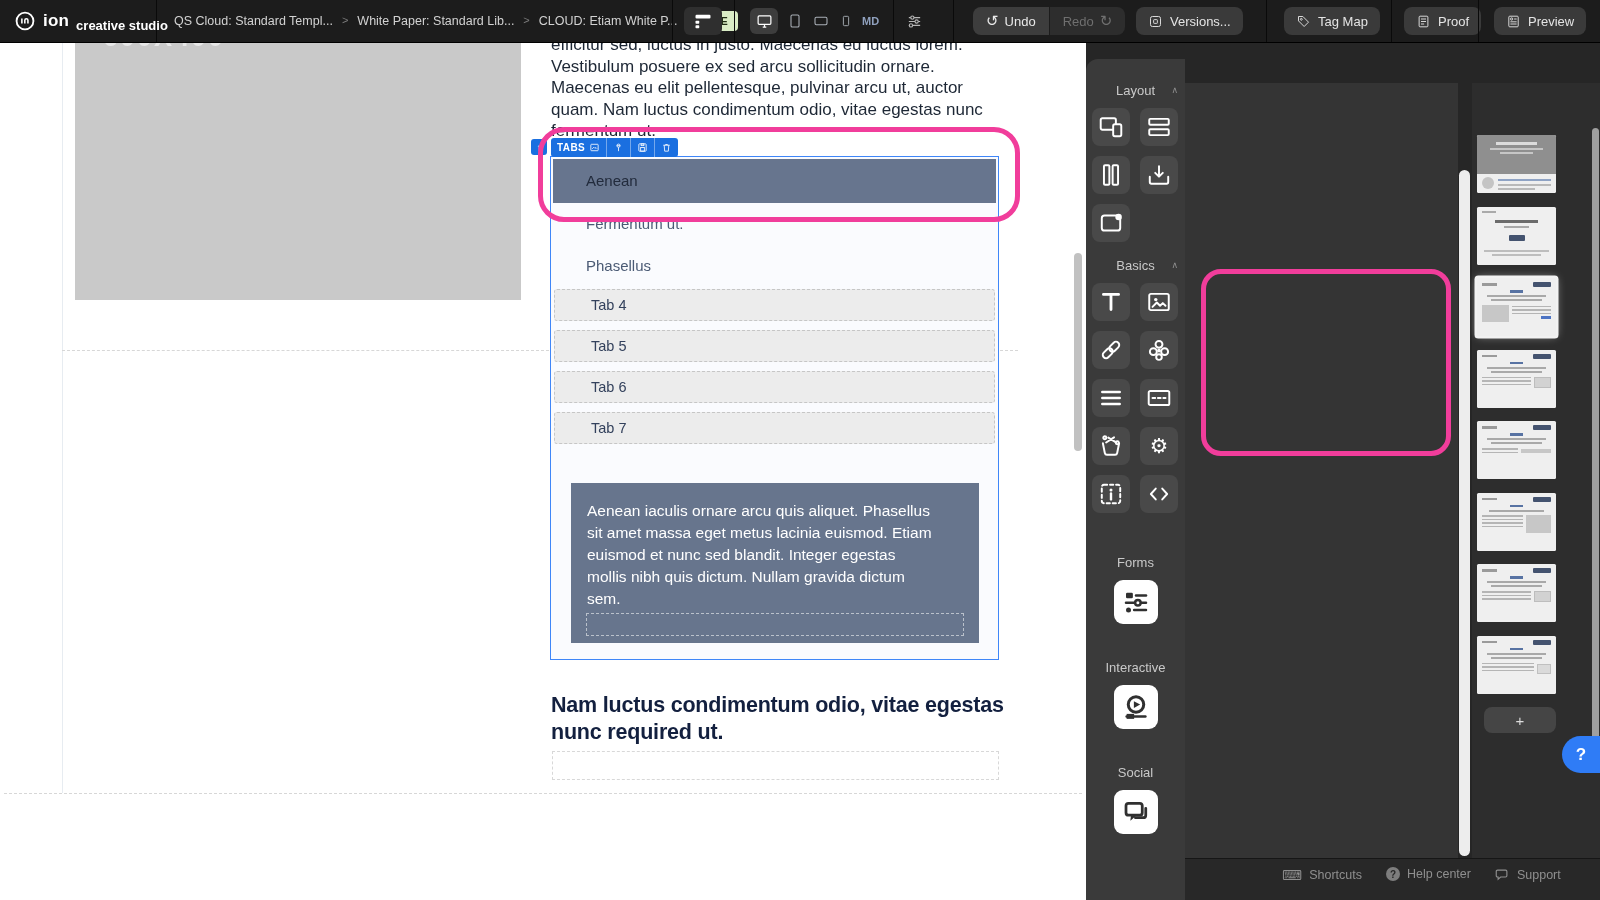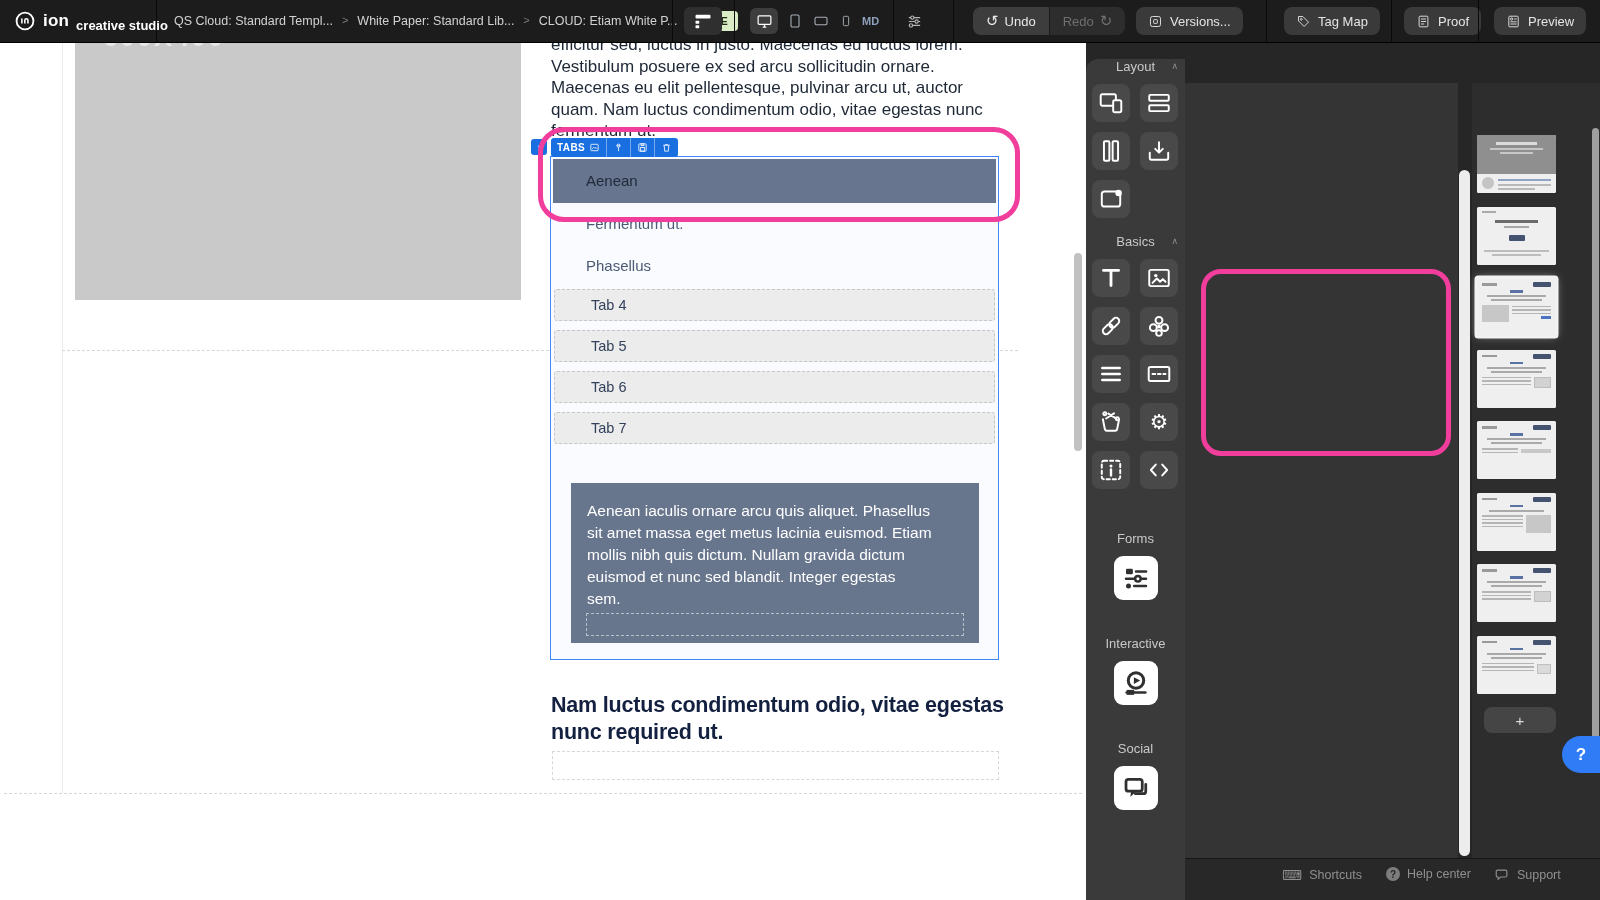--- a/index.html
+++ b/index.html
@@ -59,21 +59,21 @@
   .heading{position:absolute;left:551px;top:650px;color:#13203f;font-size:21.5px;font-weight:800;line-height:27px;letter-spacing:-.2px}
   .dash-box{position:absolute;border:1px dashed #d8d8d8}
   .cv-scroll{position:absolute;left:1074px;top:211px;width:8px;height:198px;background:#c1c1c1;border-radius:4px;cursor:pointer}
 
   
   .ring{position:absolute;border:5px solid #f13d9b;border-radius:26px;z-index:60;pointer-events:none}
 
   
   .pal-strip{position:absolute;left:1086px;top:42px;width:514px;height:41px;background:#262626}
   .palette{position:absolute;left:1086px;top:59px;width:99px;height:841px;background:#3a3a3a;border-radius:12px 0 0 0;z-index:5}
-  .pal-body{}
+  .pal-body{padding-top:24px}
   .pal-label{position:relative;text-align:center;color:#c9c9c9;font-size:13px;margin:10px 0 10px}
   .pal-caret{position:absolute;right:7px;top:2px;color:#8f8f8f;font-size:9px;cursor:pointer}
   .pal-grid{width:88px;margin:0 auto;display:flex;flex-wrap:wrap;gap:10px}
   .pal-btn{width:38px;height:38px;background:#494949;border-radius:8px;display:flex;align-items:center;justify-content:center;cursor:pointer}
   .pal-btn svg{width:26px;height:26px}
   .pal-btn svg .st{stroke:#fff;fill:none;stroke-width:1.8;stroke-linecap:round;stroke-linejoin:round}
   .pal-btn svg .bgfill{fill:#494949;stroke:#fff;stroke-width:1.8}
   .pal-btn svg .dotfill{fill:#fff;stroke:none}
   .pal-btn svg .tfill{fill:#fff}
   .pal-tile{width:44px;height:44px;background:#fff;border-radius:9px;margin:2px auto 18px;display:flex;align-items:center;justify-content:center;cursor:pointer}
@@ -177,22 +177,22 @@
       <div id="w-btn-tabs">
           <div class="w-tabbtn" style="top: 132px;">Tab 4</div>
           <div class="w-tabbtn" style="top: 173px;">Tab 5</div>
           <div class="w-tabbtn" style="top: 214px;">Tab 6</div>
           <div class="w-tabbtn" style="top: 255px;">Tab 7</div>
         </div>
       <div class="w-panel">
         <div id="w-panel-lines">
             <div>Aenean iaculis ornare arcu quis aliquet. Phasellus</div>
             <div>sit amet massa eget metus lacinia euismod. Etiam</div>
+            <div>euismod et nunc sed blandit. Integer egestas</div>
             <div>mollis nibh quis dictum. Nullam gravida dictum</div>
-            <div>euismod et nunc sed blandit. Integer egestas</div>
             <div>sem.</div>
           </div>
         <div class="w-panel-dash"></div>
       </div>
     </div>
 
     <div class="move-btn">
       <span>↑</span>
     </div>
     <div class="sel-toolbar">

